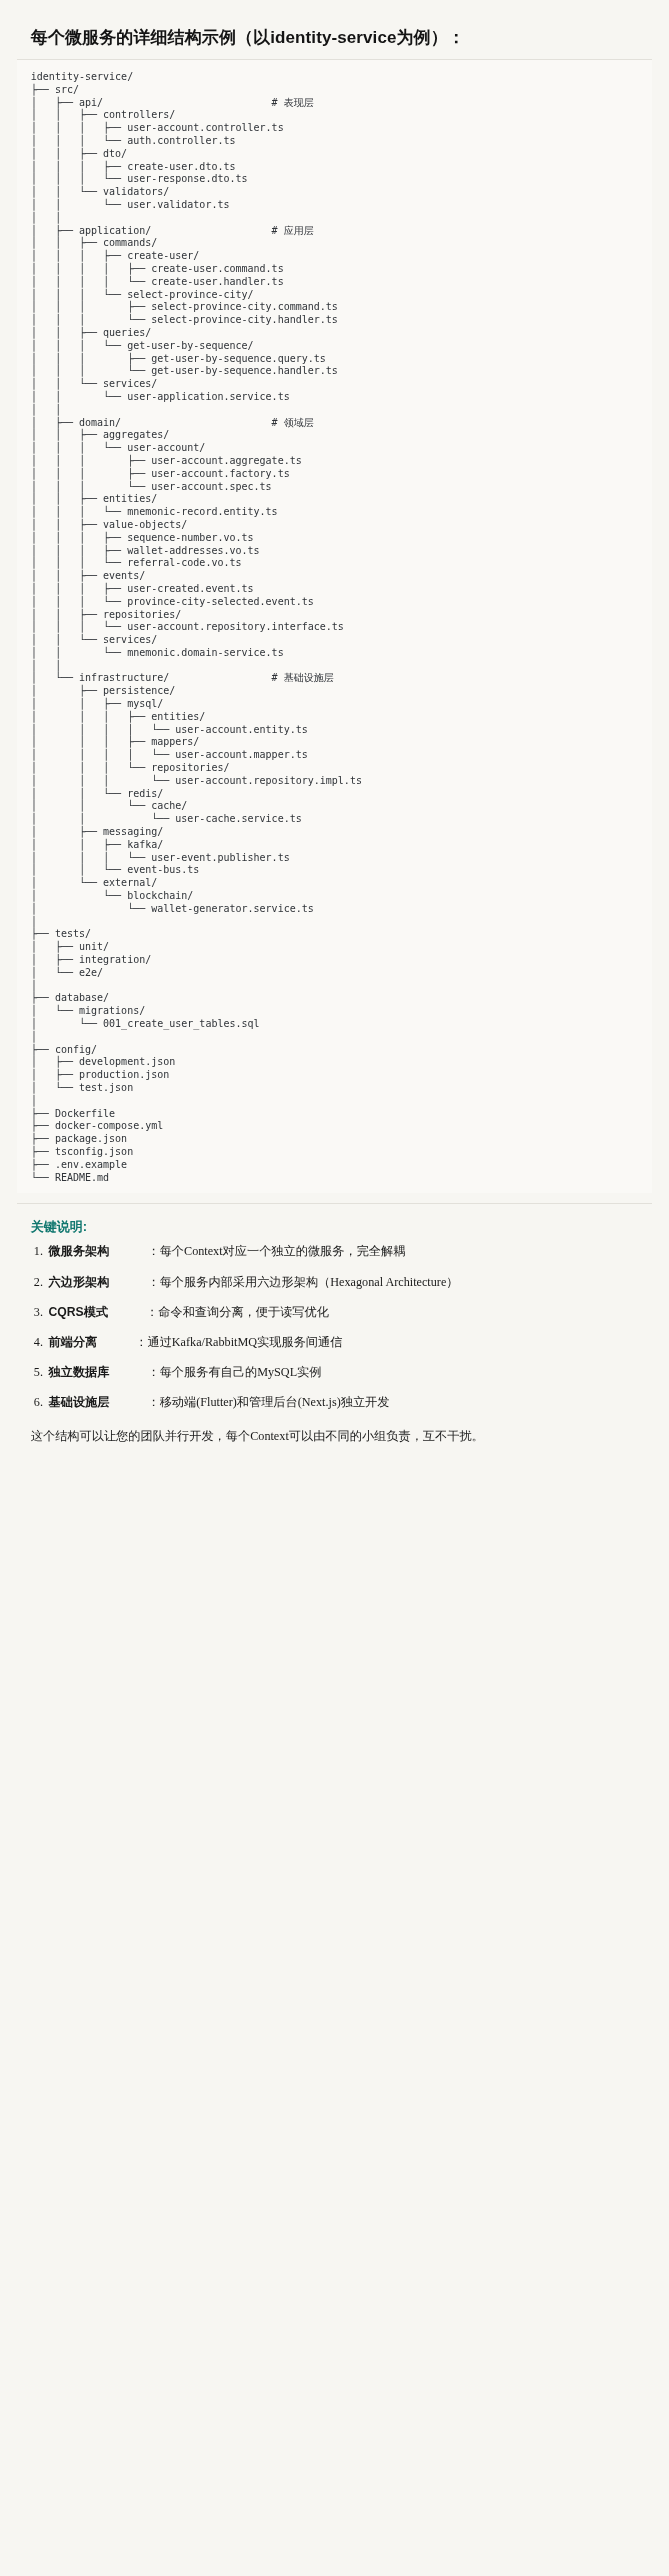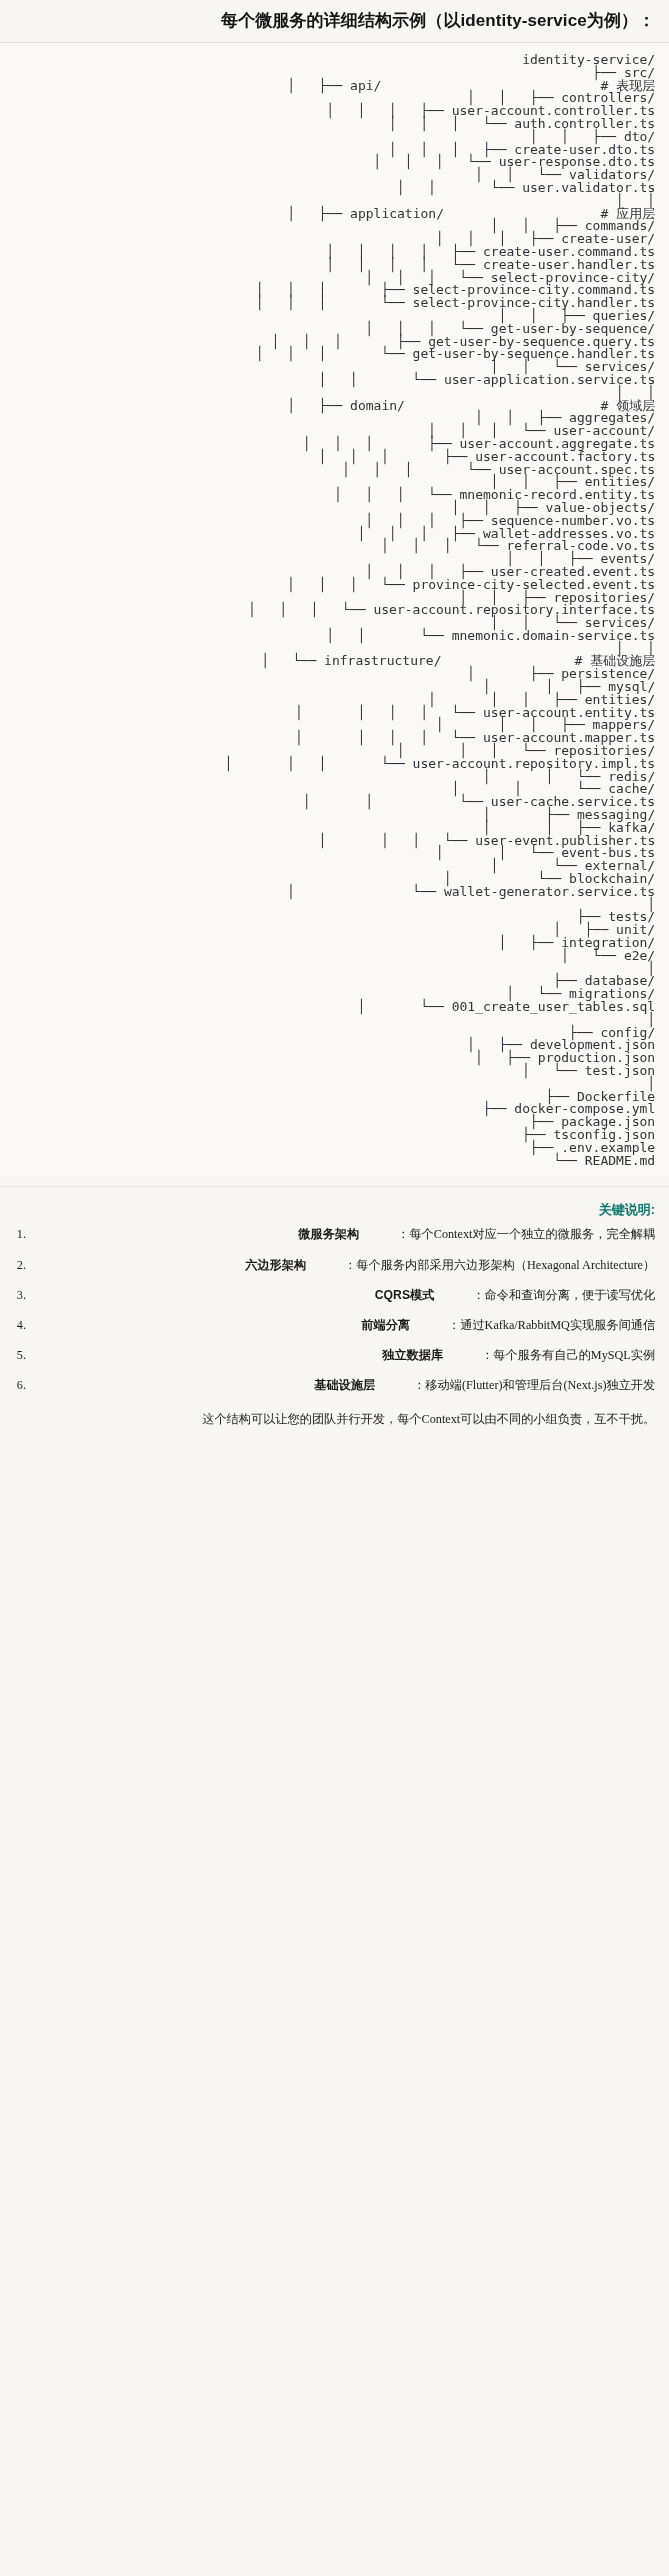--- a/index.html
+++ b/index.html
@@ -9,22 +9,21 @@
   }
   body {
     width: 669px;
     font-family: "Liberation Serif", "DejaVu Serif", serif;
     color: #1a1a1a;
     -webkit-font-smoothing: antialiased;
   }
   .page {
     width: 669px;
     box-sizing: border-box;
-    padding: 0;
-    text-align: right;
+    padding: 17px;
   }
 
   
   .doc-heading {
     font-family: "Liberation Sans", "DejaVu Sans", sans-serif;
     font-weight: bold;
     font-size: 17px;
     line-height: 1.35;
     letter-spacing: 0.1px;
     padding: 10px 13.8px 8.8px 13.8px;
@@ -41,21 +40,21 @@
   
   .tree-block {
     background: #faf9f6;
     padding: 11.3px 13.8px 8.8px 13.8px;
     margin: 0;
     overflow: hidden;
   }
   pre.tree {
     margin: 0;
     font-family: "DejaVu Sans Mono", "Liberation Mono", monospace;
-    font-size: 13px;
+    font-size: 10px;
     line-height: 12.8px;
     color: #2f3338;
     white-space: pre;
     letter-spacing: 0px;
     tab-size: 4;
   }
 
   
   .section-rule {
     border: 0;

